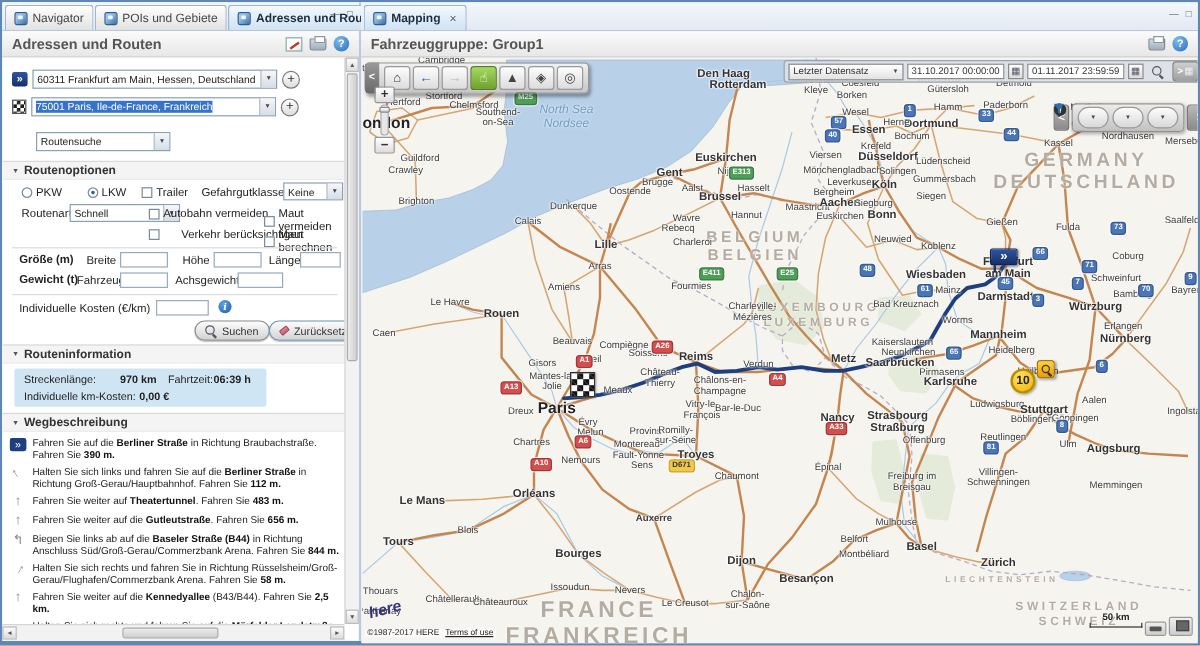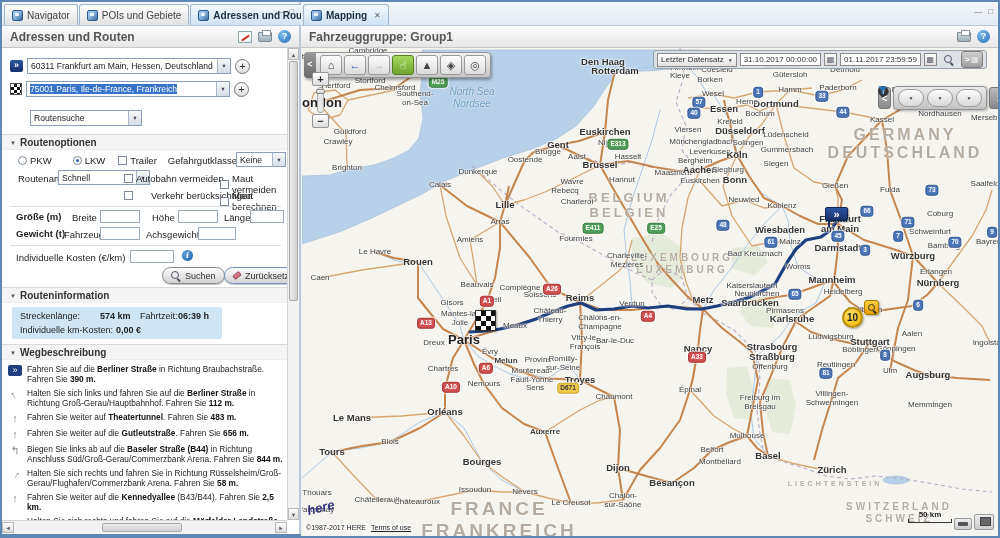--- a/index.html
+++ b/index.html
@@ -88,21 +88,21 @@
   .mtb-cap{width:12px;height:26px;background:linear-gradient(#9a9a9a,#686868);color:#fff;border-radius:4px 0 0 4px;font-size:9px;font-weight:bold;text-align:center;line-height:25px;margin:-1px 3px 0 -1px;}
   .mtb-btn{width:22px;height:20px;margin:0 1px;border:1px solid #9a9a9a;border-radius:3px;background:linear-gradient(#fdfdfd,#dcdcdc);font-size:11px;text-align:center;line-height:18px;color:#444;}
   .mtb-btn.bblue{color:#2a5db0;font-weight:bold;}
   .mtb-btn.disabled{color:#b5b5b5;}
   .mtb-btn.active{background:linear-gradient(#a5d95e,#6fa32e);border-color:#56801f;color:#fff;}
   .zoomctl{position:absolute;left:10px;top:24px;width:17px;}
   .z-btn{width:17px;height:14px;border:1px solid #949494;background:linear-gradient(#fff,#ddd);font-size:11px;font-weight:bold;color:#333;text-align:center;line-height:12px;border-radius:2px;}
   .z-track{width:7px;height:26px;margin:1px auto;background:#e7e7e7;border:1px solid #aaa;border-radius:3px;position:relative;}
   .z-thumb{position:absolute;left:-2px;top:1px;width:9px;height:5px;background:linear-gradient(#fff,#ccc);border:1px solid #888;border-radius:2px;}
   .datebar{position:absolute;left:351px;top:2px;height:19px;display:flex;align-items:center;gap:3px;background:rgba(219,224,229,.93);border:1px solid #98a2ab;border-radius:3px;padding:1px 3px;font-size:8px;color:#333;}
-  .db-select{height:14px;border:1px solid #8a8a8a;background:linear-gradient(#fff,#e2e2e2);padding:1px 3px;display:flex;gap:4px;align-items:center;white-space:nowrap;}
+  .db-select{height:14px;border:1px solid #8a8a8a;background:linear-gradient(#fff,#e2e2e2);padding:1px 3px;display:flex;gap:20px;align-items:center;white-space:nowrap;}
   .db-select .arr{font-size:5px;color:#445;}
   .db-input{height:13px;border:1px solid #8a8a8a;background:#fff;padding:1px 3px;white-space:nowrap;color:#333;}
   .db-cal{width:13px;height:13px;border:1px solid #8a8a8a;background:linear-gradient(#fff,#ddd);font-size:8px;line-height:12px;text-align:center;color:#556;}
   .db-magbtn{width:18px;height:15px;display:flex;align-items:center;justify-content:center;}
   .db-exp{width:22px;height:17px;background:linear-gradient(#cfcfcf,#9f9f9f);border:1px solid #808080;border-radius:3px;display:flex;align-items:center;justify-content:center;gap:1px;color:#fff;font-size:8px;font-weight:bold;}
   .ctlrow{position:absolute;left:576px;top:38px;display:flex;align-items:center;gap:2px;}
   .ctl-chev{width:13px;height:22px;background:linear-gradient(#b9b9b9,#8a8a8a);border:1px solid #777;border-radius:3px;color:#fff;font-weight:bold;font-size:10px;text-align:center;line-height:21px;}
   .ctl-bar{height:24px;display:flex;align-items:center;gap:3px;background:linear-gradient(#ececec,#c2c2c2);border:1px solid #909090;border-radius:4px;padding:0 4px;box-shadow:1px 1px 3px rgba(0,0,0,.3);}
   .ctl-btn{width:26px;height:18px;border:1px solid #9a9a9a;border-radius:9px;background:linear-gradient(#fdfdfd,#d8d8d8);display:flex;align-items:center;justify-content:center;gap:2px;}
   .ctl-btn .arr{font-size:5px;color:#445;}
@@ -249,21 +249,21 @@
         <span>Suchen</span>
       </div>
       <div class="pill-btn alt" style="left:222px;top:219px;">
         <span class="eraser"></span>
         <span>Zurücksetzen</span>
       </div>
 
       <div class="sec-head" style="top:239px;"><span class="tri">▼</span><span>Routeninformation</span></div>
       <div class="info-box" style="top:259px;">
         <span style="left:8px;top:4px;">Streckenlänge:</span>
-        <span style="left:88px;top:4px;font-weight:bold;">574 km</span>
+        <span style="left:88px;top:4px;font-weight:bold;">970 km</span>
         <span style="left:128px;top:4px;">Fahrtzeit:</span>
         <span style="left:166px;top:4px;font-weight:bold;">06:39 h</span>
         <span style="left:8px;top:18px;">Individuelle km-Kosten:</span>
         <span style="left:104px;top:18px;font-weight:bold;">0,00 €</span>
       </div>
 
       <div class="sec-head" style="top:296px;"><span class="tri">▼</span><span>Wegbeschreibung</span></div>
       <div class="steps" style="top:316px;height:158px;" id="steps">
           <div class="step">
             <span class="step-ic ic-start">»</span>
@@ -541,21 +541,21 @@
           <div class="cy sm" style="left: 610px; top: 286px;">Aalen</div>
           <div class="cy sm" style="left: 534px; top: 317px;">Reutlingen</div>
           <div class="cy sm" style="left: 588px; top: 323px;">Ulm</div>
           <div class="cy md" style="left: 626px; top: 327px;">Augsburg</div>
           <div class="cy sm" style="left: 628px; top: 357px;">Memmingen</div>
           <div class="cy sm" style="left: 530px; top: 350px;">Villingen-
 Schwenningen</div>
           <div class="cy sm" style="left: 458px; top: 354px;">Freiburg im
 Breisgau</div>
           <div class="cy sm" style="left: 468px; top: 319px;">Offenburg</div>
-          <div class="cy md" style="left: 470px; top: 304px;">Strasbourg
+          <div class="cy md" style="left: 446px; top: 304px;">Strasbourg
 Straßburg</div>
           <div class="cy md" style="left: 203px; top: 157px;">Lille</div>
           <div class="cy sm" style="left: 138px; top: 137px;">Calais</div>
           <div class="cy sm" style="left: 176px; top: 124px;">Dunkerque</div>
           <div class="cy sm" style="left: 198px; top: 174px;">Arras</div>
           <div class="cy sm" style="left: 168px; top: 192px;">Amiens</div>
           <div class="cy sm" style="left: 73px; top: 204px;">Le Havre</div>
           <div class="cy md" style="left: 116px; top: 214px;">Rouen</div>
           <div class="cy sm" style="left: 18px; top: 230px;">Caen</div>
           <div class="cy sm" style="left: 175px; top: 237px;">Beauvais</div>
@@ -574,21 +574,21 @@
 Champagne</div>
           <div class="cy sm" style="left: 330px; top: 256px;">Verdun</div>
           <div class="cy md" style="left: 401px; top: 252px;">Metz</div>
           <div class="cy md" style="left: 396px; top: 301px;">Nancy</div>
           <div class="cy sm" style="left: 283px; top: 294px;">Vitry-le-
 François</div>
           <div class="cy sm" style="left: 313px; top: 293px;">Bar-le-Duc</div>
           <div class="cy sm" style="left: 132px; top: 295px;">Dreux</div>
           <div class="cy sm" style="left: 141px; top: 321px;">Chartres</div>
           <div class="cy sm" style="left: 188px; top: 304px;">Évry</div>
-          <div class="cy sm" style="left: 204px; top: 313px; font-weight: bold;">Melun</div>
+          <div class="cy sm" style="left: 190px; top: 313px;">Melun</div>
           <div class="cy sm" style="left: 236px; top: 312px;">Provins</div>
           <div class="cy sm" style="left: 230px; top: 327px;">Montereau-
 Fault-Yonne</div>
           <div class="cy sm" style="left: 261px; top: 315px;">Romilly-
 sur-Seine</div>
           <div class="cy md" style="left: 278px; top: 332px;">Troyes</div>
           <div class="cy sm" style="left: 233px; top: 340px;">Sens</div>
           <div class="cy sm" style="left: 182px; top: 336px;">Nemours</div>
           <div class="cy sm" style="left: 312px; top: 349px;">Chaumont</div>
           <div class="cy sm" style="left: 243px; top: 384px; font-weight: bold;">Auxerre</div>

